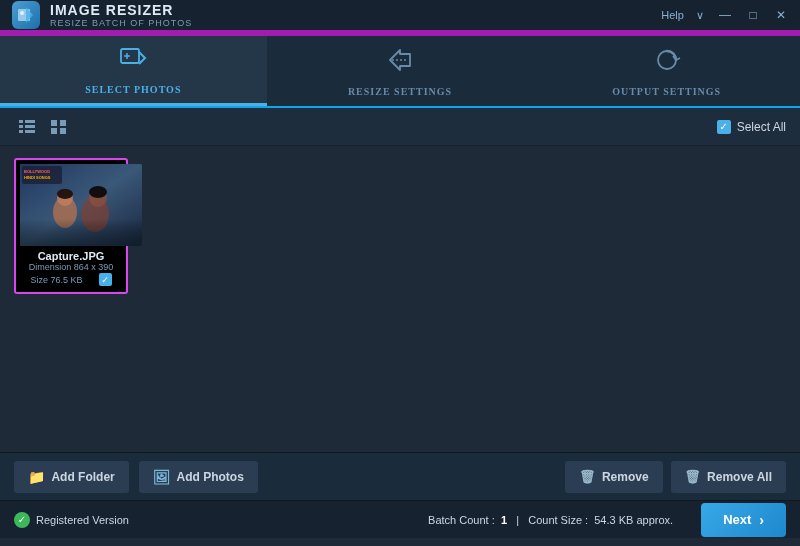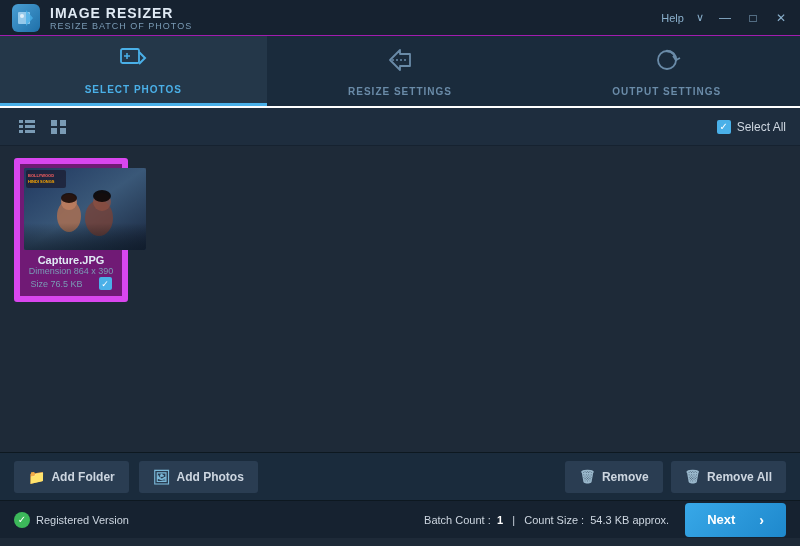--- a/index.html
+++ b/index.html
@@ -14,21 +14,21 @@
     }
 
     
     .titlebar {
       background: #162230;
       height: 36px;
       display: flex;
       align-items: center;
       justify-content: space-between;
       padding: 0 12px;
-      border-bottom: 1px solid #a21caf;
+      border-bottom: 6px solid #a21caf;
     }
     .titlebar-left {
       display: flex;
       align-items: center;
       gap: 10px;
     }
     .app-icon {
       width: 28px;
       height: 28px;
       background: linear-gradient(135deg, #4a9fd4, #1e6fa8);
@@ -75,21 +75,22 @@
       color: #8ab0cc;
       font-size: 12px;
     }
 
     
     .tabbar {
       background: #1a2b3c;
       height: 72px;
       display: flex;
       align-items: flex-end;
-      border-bottom: 2px solid #ffffff;
+      border-bottom: 2px solid #0ea5e9;
+      font-family: Liberation Serif, serif;
     }
     .tab {
       flex: 1;
       height: 100%;
       display: flex;
       flex-direction: column;
       align-items: center;
       justify-content: center;
       gap: 6px;
       cursor: pointer;
@@ -164,22 +165,22 @@
     }
 
     
     .photo-grid {
       display: flex;
       flex-wrap: wrap;
       gap: 10px;
     }
     .photo-item {
       width: 114px;
-      background: #701a75;
-      border: 6px solid #d946ef;
+      background: #000000;
+      border: 2px solid #d946ef;
       border-radius: 3px;
       padding: 4px 4px 6px 4px;
       cursor: pointer;
     }
     .photo-thumb {
       width: 122px;
       height: 82px;
       background: linear-gradient(135deg, #1a2c3e 0%, #2a4060 40%, #3a5578 60%, #1e3048 100%);
       border-radius: 2px;
       overflow: hidden;
@@ -328,22 +329,22 @@
       padding: 12px 22px;
       background: linear-gradient(135deg, #38a8e8, #1e88cc);
       border: none;
       border-radius: 4px;
       color: white;
       font-size: 13px;
       font-weight: bold;
       cursor: pointer;
       display: flex;
       align-items: center;
-      gap: 24px;
-      margin-left: 16px;
+      gap: 8px;
+      margin-left: 28px;
     }
     .chevron-right {
       font-size: 14px;
     }
   </style>
 </head>
 <body>
 
 <div class="titlebar">
   <div class="titlebar-left">

